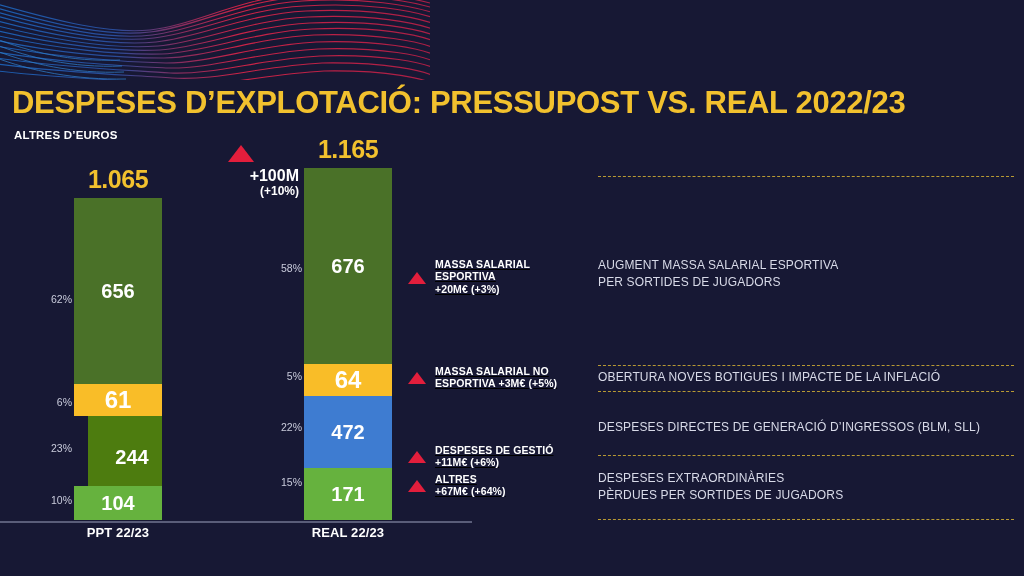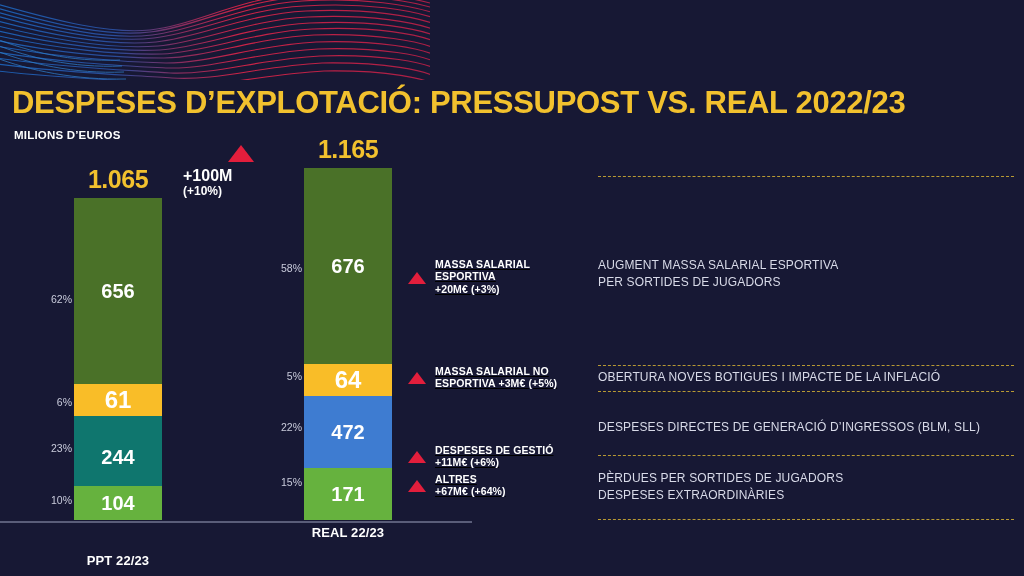--- a/index.html
+++ b/index.html
@@ -53,21 +53,21 @@
     position:absolute;text-align:center;width:160px;
     color:#ffffff;font-size:13px;font-weight:700;letter-spacing:0.1px;
   }
 
   .pct{
     position:absolute;text-align:right;width:54px;
     color:#c9cbdb;font-size:10.5px;font-weight:400;
   }
 
   
-  .delta{position:absolute;left:183px;top:145px;width:116px;text-align:left;}
+  .delta{position:absolute;left:183px;top:145px;width:116px;text-align:right;}
   .tri{
     width:0;height:0;margin:0 auto 6px auto;
     border-left:13px solid transparent;
     border-right:13px solid transparent;
     border-bottom:17px solid #e31e3c;
   }
   .delta-main{color:#ffffff;font-size:16px;font-weight:700;line-height:1.05;}
   .delta-sub{color:#ffffff;font-size:12px;font-weight:700;line-height:1.1;}
 
   
@@ -122,49 +122,49 @@
       <g fill="none" stroke="#2f7ec9" stroke-width="1" opacity="0.75">
         <path d="M-6,38 C30,52 70,62 120,60"></path>
         <path d="M-6,44 C30,58 72,68 122,66"></path>
         <path d="M-6,50 C30,64 74,74 124,72"></path>
         <path d="M-6,57 C30,71 76,80 126,79"></path>
       </g>
     </svg>
   </div>
 
   <div class="title">DESPESES D’EXPLOTACIÓ: PRESSUPOST VS. REAL 2022/23</div>
-  <div class="subtitle">MILIONS D’EUROS</div>
+  <div class="subtitle">ALTRES D’EUROS</div>
 
   <div class="chart">
 
     <div class="axis-line"></div>
 
     <div class="bar-total" style="left:48px;top:165px;">1.065</div>
 
     <div class="bar" style="left:74px;top:198px;height:322px;">
       <div class="seg" style="top:0px;height:186px;background:#4a7128;">
         <span>656</span>
       </div>
       <div class="seg small" style="top:186px;height:32px;background:#f9bd28;">
         <span>61</span>
       </div>
-      <div class="seg" style="top:218px;height:82px;background:#0f766e;">
+      <div class="seg" style="top:218px;height:82px;background:#4d7c0f;margin-left:14px;">
         <span>244</span>
       </div>
       <div class="seg" style="top:288px;height:34px;background:#66b23e;">
         <span>104</span>
       </div>
     </div>
 
     <div class="pct" style="left:18px;top:293px;">62%</div>
     <div class="pct" style="left:18px;top:396px;">6%</div>
     <div class="pct" style="left:18px;top:442px;">23%</div>
     <div class="pct" style="left:18px;top:494px;">10%</div>
 
-    <div class="bar-xlabel" style="left:38px;top:525px;margin-top:28px;">PPT 22/23</div>
+    <div class="bar-xlabel" style="left:38px;top:525px;">PPT 22/23</div>
 
     <div class="delta">
       <div class="tri"></div>
       <div class="delta-main">+100M</div>
       <div class="delta-sub">(+10%)</div>
     </div>
 
     <div class="bar-total" style="left:278px;top:135px;">1.165</div>
 
     <div class="bar" style="left:304px;top:168px;height:352px;">
@@ -238,19 +238,19 @@
 
   <div class="dashrule" style="top:391px;"></div>
 
   <div class="note" style="top:419px;">
     <div>DESPESES DIRECTES DE GENERACIÓ D’INGRESSOS (BLM, SLL)</div>
   </div>
 
   <div class="dashrule" style="top:455px;"></div>
 
   <div class="note" style="top:470px;">
+    <div>DESPESES EXTRAORDINÀRIES</div>
     <div>PÈRDUES PER SORTIDES DE JUGADORS</div>
-    <div>DESPESES EXTRAORDINÀRIES</div>
   </div>
 
   <div class="dashrule" style="top:519px;"></div>
 
 </div>
 
 </body></html>

